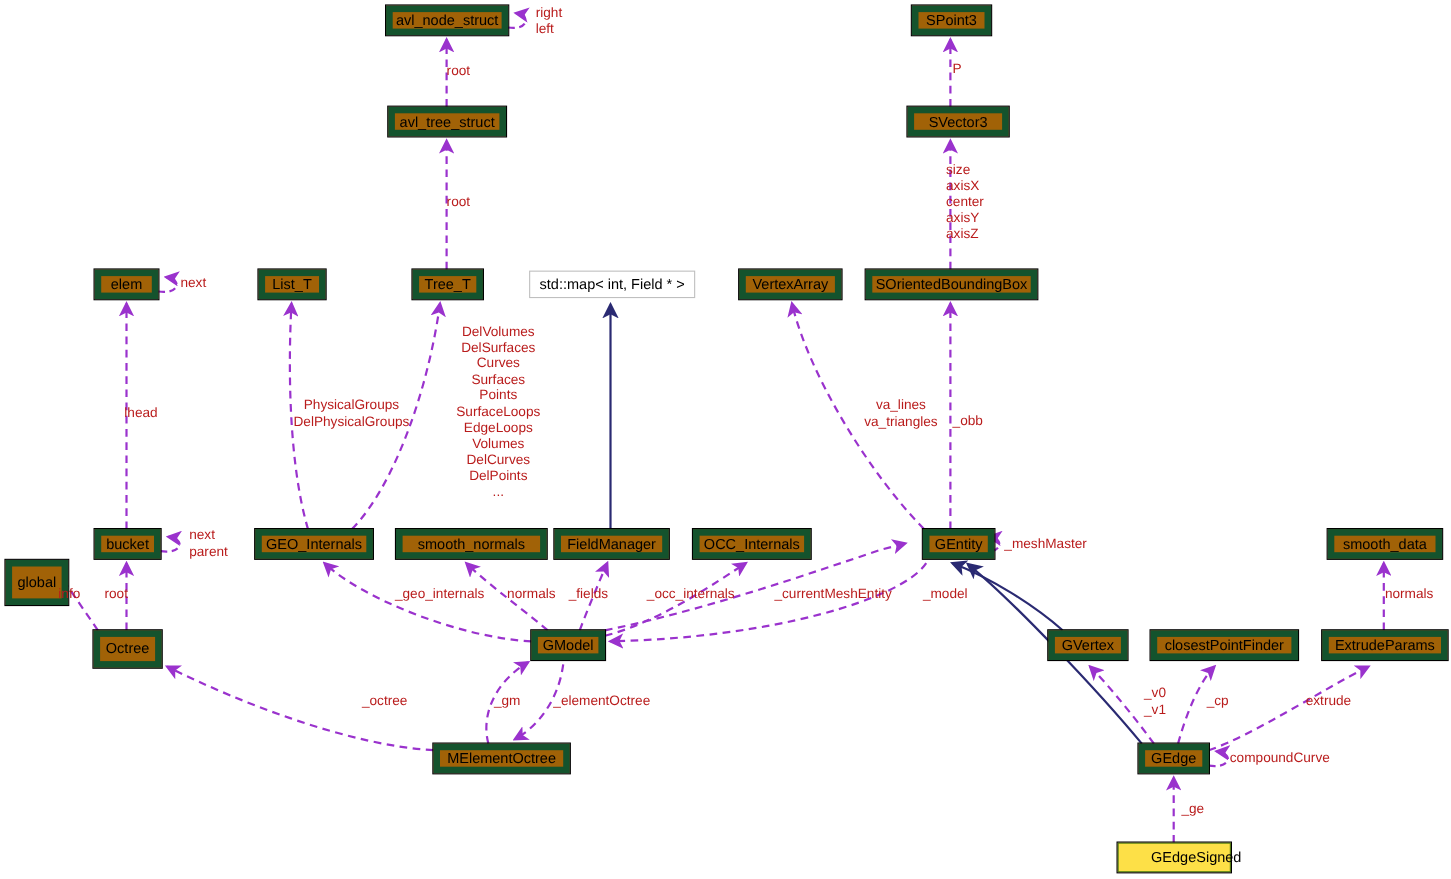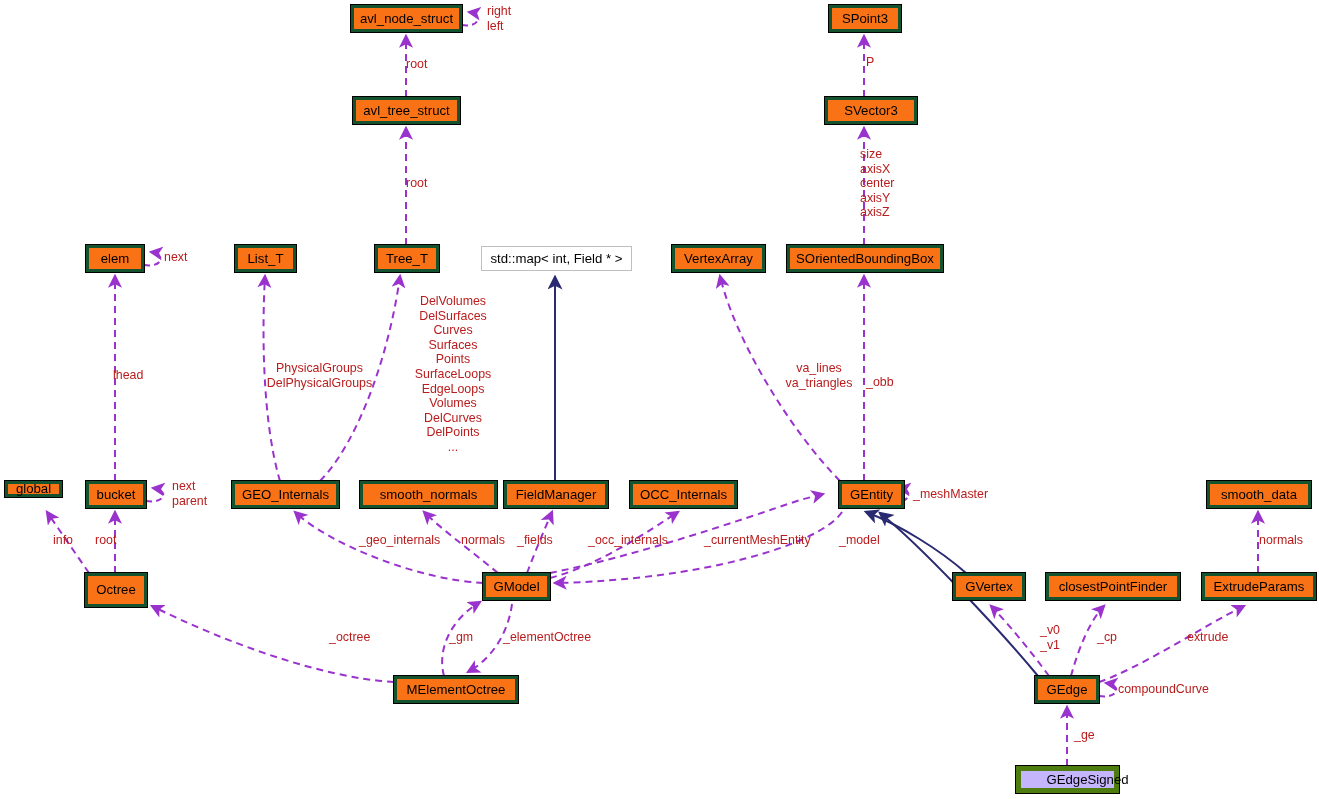--- a/index.html
+++ b/index.html
@@ -18,41 +18,41 @@
   #edge-layer{
     position:absolute;
     left:0; top:0;
     width:1319px;
     height:799px;
     pointer-events:none;
   }
   .node{
     position:absolute;
     box-sizing:border-box;
-    background:#f97316;
-    border:3px solid #14532d;
+    background:#a16207;
+    border:6px solid #14532d;
     outline:1px solid #000000;
     outline-offset:0px;
     display:flex;
     align-items:center;
     justify-content:center;
     font-size:13.2px;
     color:#000000;
     line-height:1;
     white-space:nowrap;
     z-index:3;
   }
   .node.plain{
     border:1px solid #bfbfbf;
     outline:none;
     background:#ffffff;
   }
   .node.highlight{
-    background:#c4b5fd;
-    border:5px solid #4d7c0f;
+    background:#fde047;
+    border:1px solid #4d7c0f;
     outline:1px solid #000000;
     padding-left:40px;
   }
   .edge-label{
     position:absolute;
     font-size:12.4px;
     color:#b91c1c;
     line-height:14.6px;
     white-space:pre;
     z-index:4;
@@ -171,21 +171,21 @@
   </div>
   <div class="node plain" style="left:481px;top:246px;width:151px;height:25px;">
     <span>std::map&lt; int, Field * &gt;</span>
   </div>
   <div class="node" style="left:672px;top:245px;width:93px;height:27px;">
     <span>VertexArray</span>
   </div>
   <div class="node" style="left:787px;top:245px;width:156px;height:27px;">
     <span>SOrientedBoundingBox</span>
   </div>
-  <div class="node" style="left:5px;top:481px;width:57px;height:16px;text-align:right;">
+  <div class="node" style="left:5px;top:509px;width:57px;height:41px;text-align:right;">
     <span>global</span>
   </div>
   <div class="node" style="left:86px;top:481px;width:60px;height:27px;">
     <span>bucket</span>
   </div>
   <div class="node" style="left:232px;top:481px;width:107px;height:27px;">
     <span>GEO_Internals</span>
   </div>
   <div class="node" style="left:360px;top:481px;width:137px;height:27px;">
     <span>smooth_normals</span>

